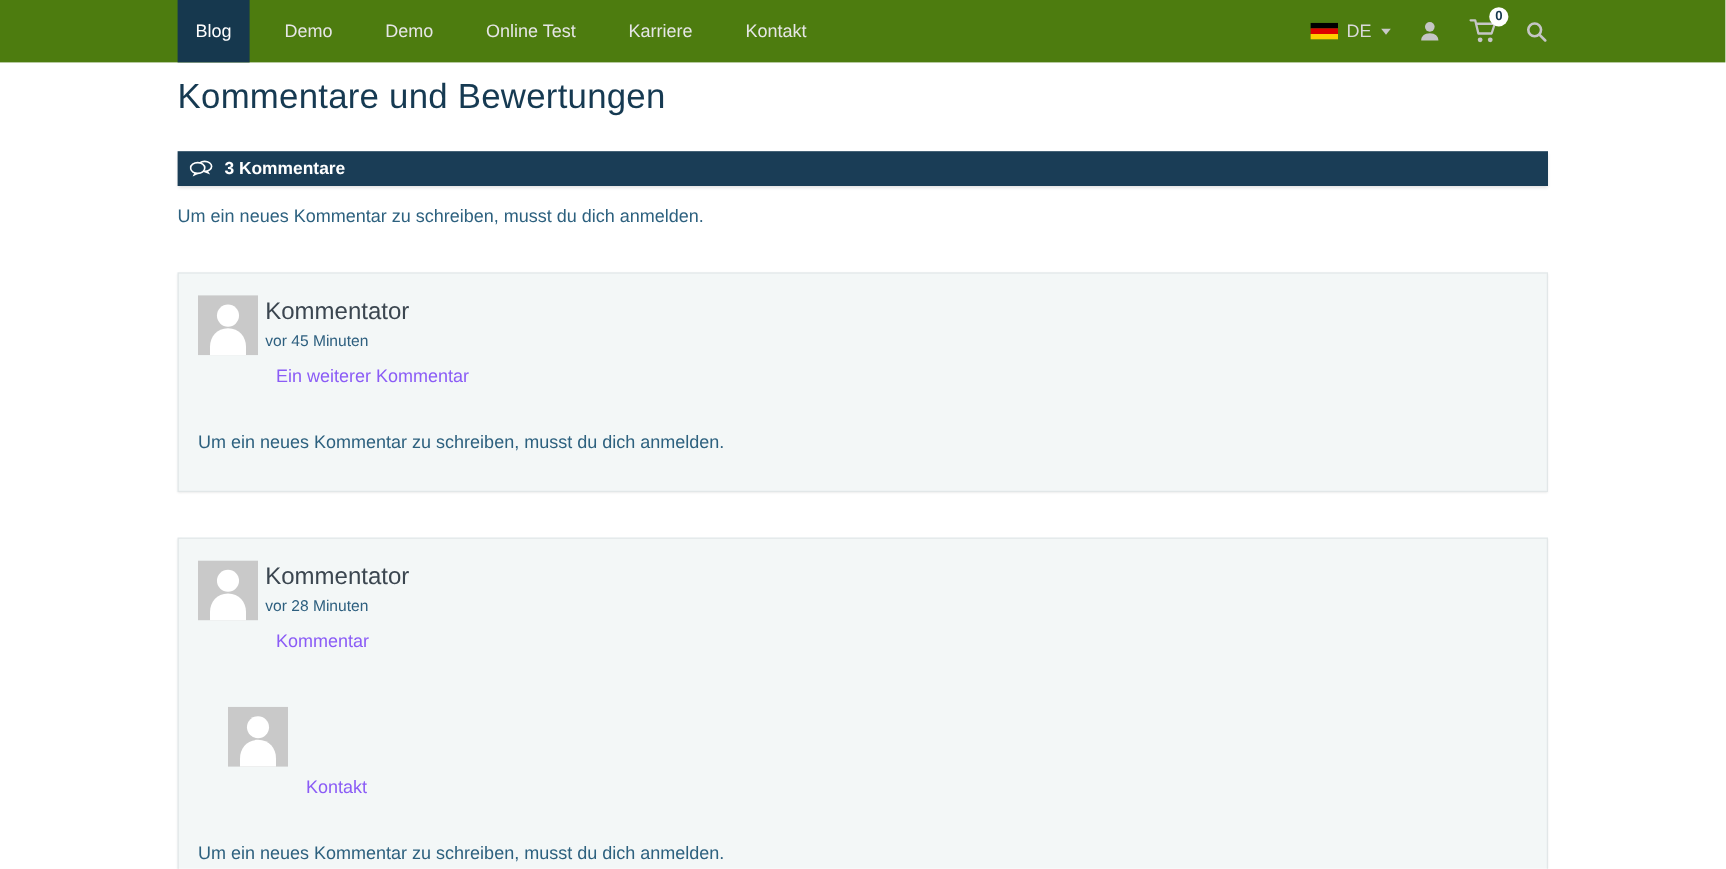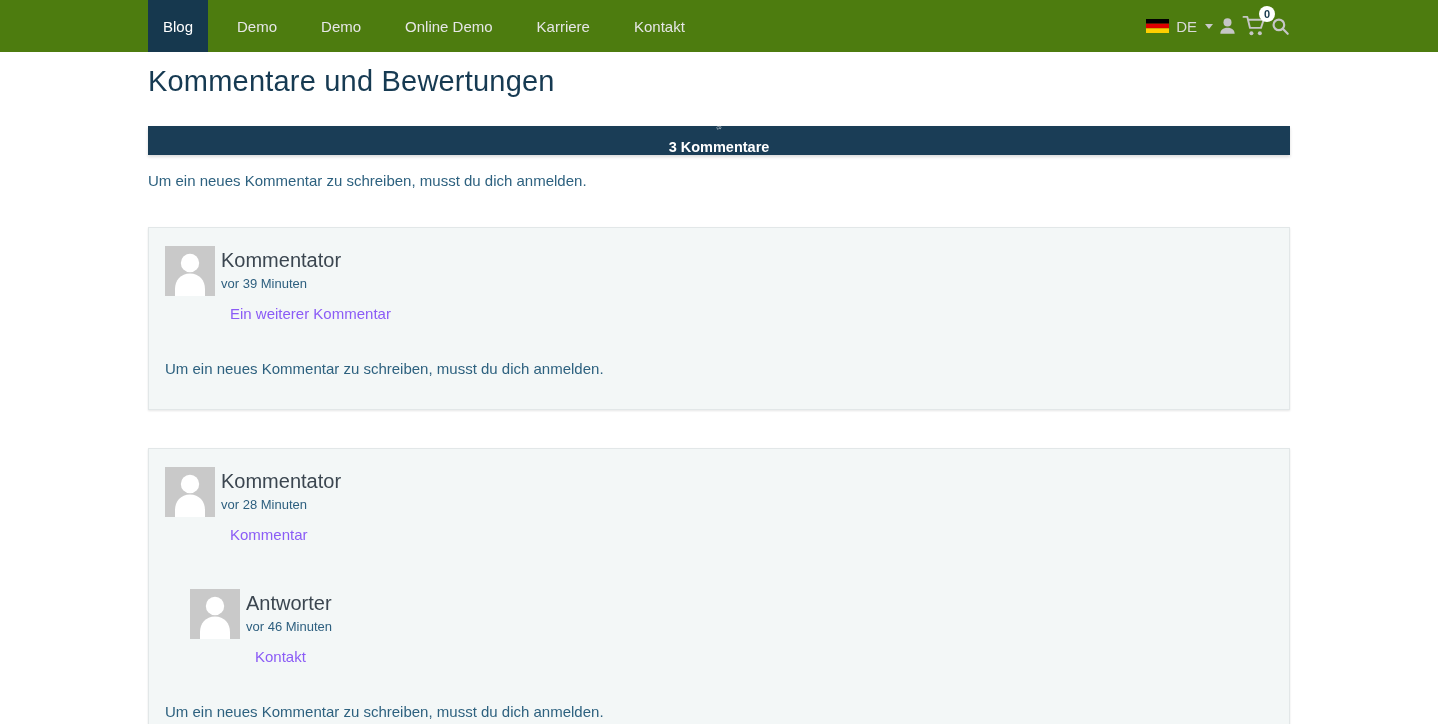--- a/index.html
+++ b/index.html
@@ -31,21 +31,21 @@
     align-items: center;
     padding: 0 15px;
     font-size: 15px;
     color: #e6e6e6;
     cursor: pointer;
     white-space: nowrap;
   }
   .nav-item.active { background: #16384e; color: #ffffff; }
   .nav-item + .nav-item { margin-left: 14px; }
 
-  .nav-right { display: flex; align-items: center; gap: 4px; }
+  .nav-right { display: flex; align-items: center; gap: 22px; }
   .lang-selector { display: flex; align-items: center; gap: 7px; cursor: pointer; }
   .flag { width: 23px; height: 14px; display: block; }
   .lang-code { color: #d9d9d9; font-size: 15px; }
   .caret-down {
     width: 0; height: 0; display: inline-block;
     border-left: 4px solid transparent;
     border-right: 4px solid transparent;
     border-top: 5px solid #c9c9c9;
     margin-left: 1px;
   }
@@ -74,21 +74,20 @@
     height: 29px;
     background: #1a3d56;
     color: #ffffff;
     display: flex;
     align-items: center;
     gap: 9px;
     padding: 0 10px;
     font-size: 14.5px;
     font-weight: bold;
     box-shadow: 0 2px 3px rgba(0,0,0,0.15);
-    flex-direction: column;
   }
   .login-prompt {
     font-size: 15px;
     color: #2d617f;
     margin-top: 17px;
   }
 
   .comment-card {
     background: #f3f7f7;
     border: 1px solid #e2e7e8;
@@ -125,21 +124,21 @@
 </style>
 </head>
 <body>
 
 <header class="navbar">
   <div class="navbar-inner">
     <ul class="nav-list">
       <li class="nav-item active">Blog</li>
       <li class="nav-item">Demo</li>
       <li class="nav-item">Demo</li>
-      <li class="nav-item">Online Demo</li>
+      <li class="nav-item">Online Test</li>
       <li class="nav-item">Karriere</li>
       <li class="nav-item">Kontakt</li>
     </ul>
 
     <div class="nav-right">
       <div class="lang-selector">
         <svg class="flag" viewBox="0 0 23 14">
           <rect x="0" y="0" width="23" height="4.67" fill="#000000"></rect>
           <rect x="0" y="4.67" width="23" height="4.67" fill="#dd0000"></rect>
           <rect x="0" y="9.33" width="23" height="4.67" fill="#ffce00"></rect>
@@ -191,21 +190,21 @@
 
   <section class="comment-card">
     <div class="comment-head">
       <svg class="avatar" viewBox="0 0 50 50">
         <rect width="50" height="50" fill="#c9c9c9"></rect>
         <circle cx="25" cy="17" r="9.2" fill="#ffffff"></circle>
         <path d="M25 27.5 c-9.3 0 -15 7 -15 15.5 v7 h30 v-7 c0 -8.5 -5.7 -15.5 -15 -15.5 z" fill="#ffffff"></path>
       </svg>
       <div class="comment-meta">
         <div class="comment-author">Kommentator</div>
-        <div class="comment-time">vor 39 Minuten</div>
+        <div class="comment-time">vor 45 Minuten</div>
       </div>
     </div>
     <div class="comment-text">Ein weiterer Kommentar</div>
     <p class="card-login-prompt">Um ein neues Kommentar zu schreiben, musst du dich anmelden.</p>
   </section>
 
   <section class="comment-card">
     <div class="comment-head">
       <svg class="avatar" viewBox="0 0 50 50">
         <rect width="50" height="50" fill="#c9c9c9"></rect>
@@ -219,23 +218,19 @@
     </div>
     <div class="comment-text">Kommentar</div>
 
     <div class="reply-block">
       <div class="comment-head">
         <svg class="avatar" viewBox="0 0 50 50">
           <rect width="50" height="50" fill="#c9c9c9"></rect>
           <circle cx="25" cy="17" r="9.2" fill="#ffffff"></circle>
           <path d="M25 27.5 c-9.3 0 -15 7 -15 15.5 v7 h30 v-7 c0 -8.5 -5.7 -15.5 -15 -15.5 z" fill="#ffffff"></path>
         </svg>
-        <div class="comment-meta">
-          <div class="comment-author">Antworter</div>
-          <div class="comment-time">vor 46 Minuten</div>
-        </div>
       </div>
       <div class="comment-text">Kontakt</div>
     </div>
 
     <p class="card-login-prompt">Um ein neues Kommentar zu schreiben, musst du dich anmelden.</p>
   </section>
 </main>
 
 </body></html>

